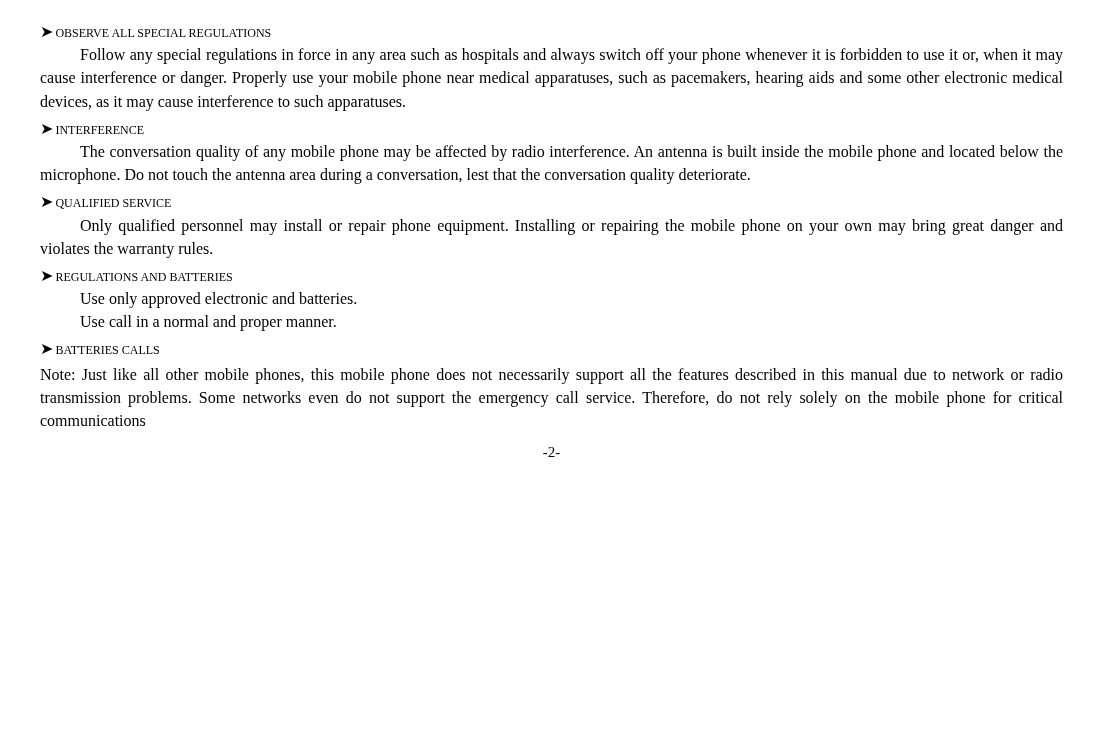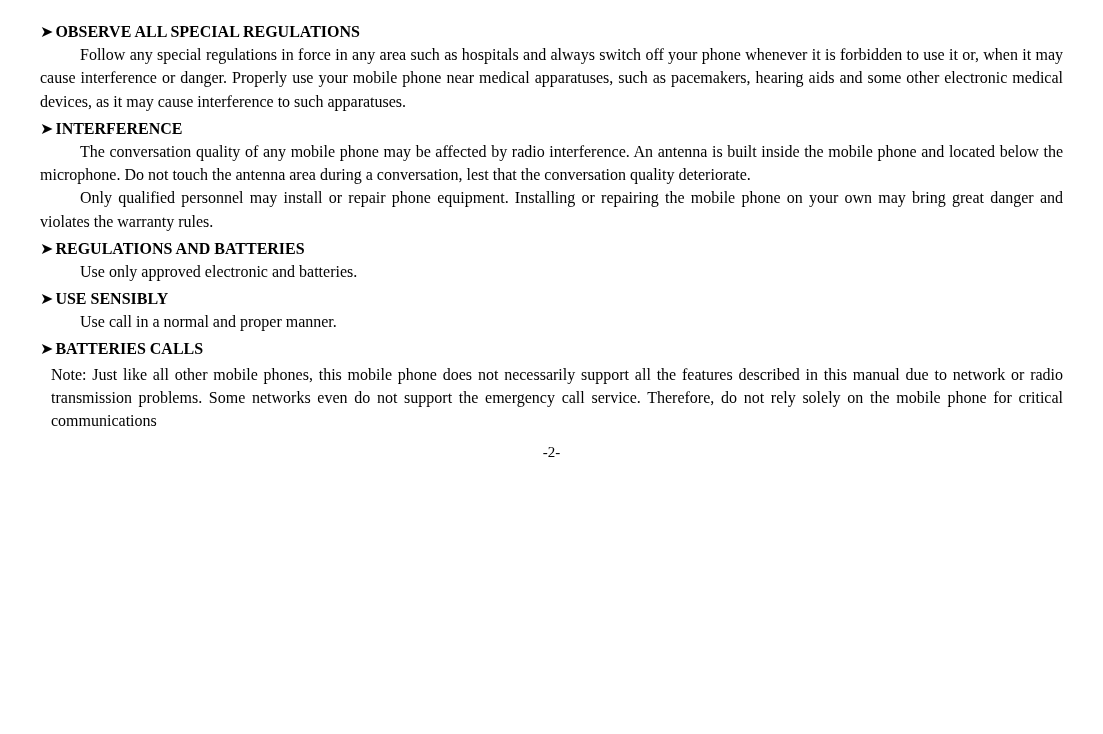--- a/index.html
+++ b/index.html
@@ -15,22 +15,22 @@
       width: 1103px;
       min-height: 734px;
       padding: 20px 40px 20px 40px;
       line-height: 1.45;
     }
     .page-content {
       width: 100%;
       text-align: justify;
     }
     .section-header {
-      font-weight: bold;
-      font-size: 16px;
+      font-weight: normal;
+      font-size: 12px;
       display: block;
     }
     .arrow-prefix {
       font-size: 16px;
       margin-right: 2px;
     }
     .indent {
       text-indent: 40px;
     }
     .no-indent {
@@ -54,33 +54,33 @@
   <p>
     <span class="arrow-prefix">➤</span><span class="section-header" style="display:inline;">OBSERVE ALL SPECIAL REGULATIONS</span>
   </p>
   <p class="indent">Follow any special regulations in force in any area such as hospitals and always switch off your phone whenever it is forbidden to use it or, when it may cause interference or danger. Properly use your mobile phone near medical apparatuses, such as pacemakers, hearing aids and some other electronic medical devices, as it may cause interference to such apparatuses.</p>
 
   <p style="margin-top:4px;">
     <span class="arrow-prefix">➤</span><span class="section-header" style="display:inline;">INTERFERENCE</span>
   </p>
   <p class="indent">The conversation quality of any mobile phone may be affected by radio interference. An antenna is built inside the mobile phone and located below the microphone. Do not touch the antenna area during a conversation, lest that the conversation quality deteriorate.</p>
 
+  <p style="margin-top:4px;">
+    <span class="arrow-prefix">➤</span><span class="section-header" style="display:inline;">QUALIFIED SERVICE</span>
+  </p>
   <p class="indent">Only qualified personnel may install or repair phone equipment. Installing or repairing the mobile phone on your own may bring great danger and violates the warranty rules.</p>
 
   <p style="margin-top:4px;">
     <span class="arrow-prefix">➤</span><span class="section-header" style="display:inline;">REGULATIONS AND BATTERIES</span>
   </p>
   <p class="indent">Use only approved electronic and batteries.</p>
 
-  <p style="margin-top:4px;">
-    <span class="arrow-prefix">➤</span><span class="section-header" style="display:inline;">USE SENSIBLY</span>
-  </p>
   <p class="indent">Use call in a normal and proper manner.</p>
 
   <p style="margin-top:4px;">
     <span class="arrow-prefix">➤</span><span class="section-header" style="display:inline;">BATTERIES CALLS</span>
   </p>
 
-  <p class="no-indent" style="margin-top:2px;margin-left:11px;">Note: Just like all other mobile phones, this mobile phone does not necessarily support all the features described in this manual due to network or radio transmission problems. Some networks even do not support the emergency call service. Therefore, do not rely solely on the mobile phone for critical communications</p>
+  <p class="no-indent" style="margin-top:2px;">Note: Just like all other mobile phones, this mobile phone does not necessarily support all the features described in this manual due to network or radio transmission problems. Some networks even do not support the emergency call service. Therefore, do not rely solely on the mobile phone for critical communications</p>
 
   <div class="page-number">-2-</div>
 
 </div>
 
 </body></html>

